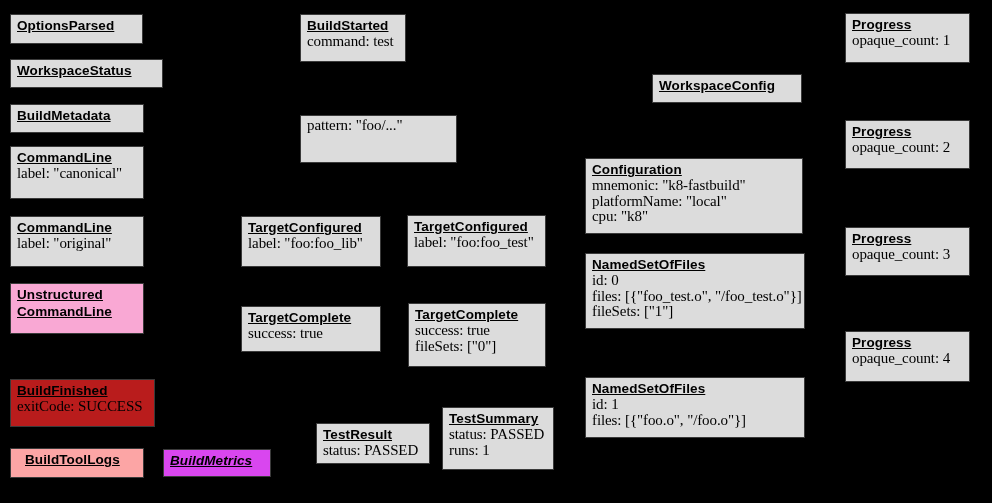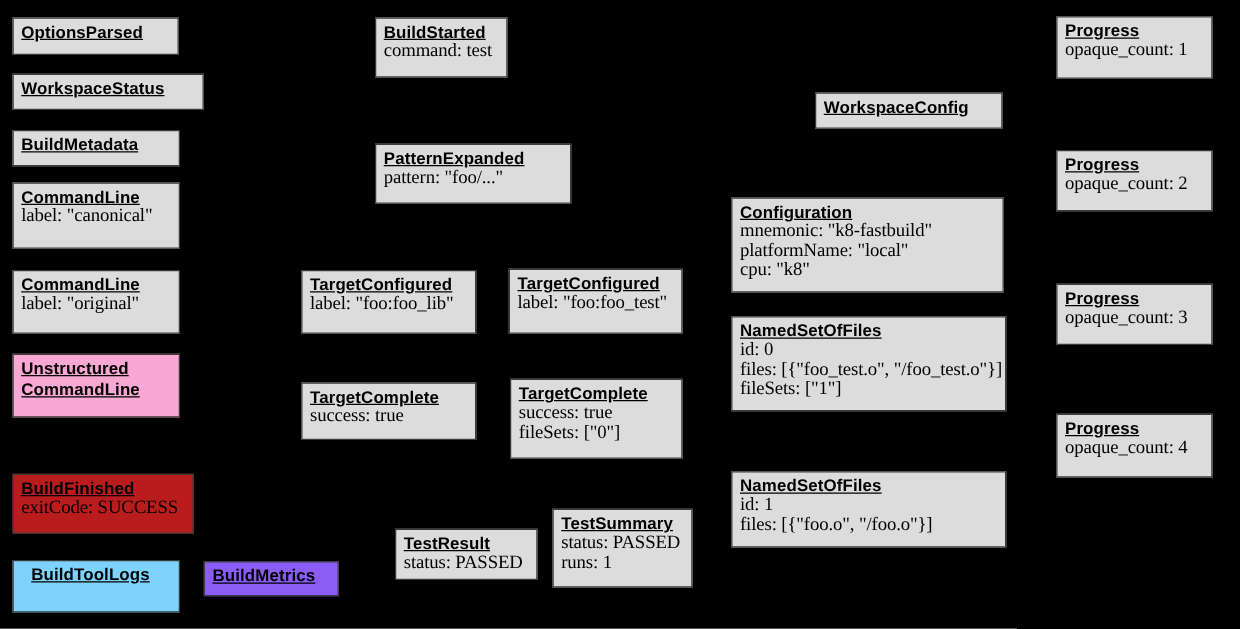--- a/index.html
+++ b/index.html
@@ -59,32 +59,31 @@
       <div class="node-line">label: "original"</div>
     </div>
     <div class="node" style="left: 10px; top: 283px; width: 134px; height: 51px; background: #f9a8d4; border-color: rgb(58, 58, 58); color: rgb(0, 0, 0);">
       <div class="node-title">Unstructured</div>
       <div class="node-title">CommandLine</div>
     </div>
     <div class="node" style="left: 10px; top: 352px; width: 145px; height: 48px; background: #b91c1c; border-color: rgb(58, 58, 58); color: rgb(0, 0, 0); margin-top: 27px;">
       <div class="node-title">BuildFinished</div>
       <div class="node-line">exitCode: SUCCESS</div>
     </div>
-    <div class="node" style="left: 10px; top: 448px; width: 134px; height: 42px; background: #7dd3fc; border-color: rgb(58, 58, 58); color: rgb(0, 0, 0); padding-left: 14px;">
+    <div class="node" style="left: 10px; top: 448px; width: 134px; height: 30px; background: #fca5a5; border-color: rgb(58, 58, 58); color: rgb(0, 0, 0); padding-left: 14px;">
       <div class="node-title">BuildToolLogs</div>
     </div>
-    <div class="node" style="left: 163px; top: 449px; width: 108px; height: 28px; background: #8b5cf6; border-color: rgb(58, 58, 58); color: rgb(0, 0, 0);">
+    <div class="node" style="left: 163px; top: 449px; width: 108px; height: 28px; background: #d946ef; border-color: rgb(58, 58, 58); color: rgb(0, 0, 0); font-style: italic;">
       <div class="node-title">BuildMetrics</div>
     </div>
     <div class="node" style="left: 300px; top: 14px; width: 106px; height: 48px; background: rgb(220, 220, 220); border-color: rgb(58, 58, 58); color: rgb(0, 0, 0);">
       <div class="node-title">BuildStarted</div>
       <div class="node-line">command: test</div>
     </div>
     <div class="node" style="left: 300px; top: 115px; width: 157px; height: 48px; background: rgb(220, 220, 220); border-color: rgb(58, 58, 58); color: rgb(0, 0, 0);">
-      <div class="node-title">PatternExpanded</div>
       <div class="node-line">pattern: "foo/..."</div>
     </div>
     <div class="node" style="left: 241px; top: 216px; width: 140px; height: 51px; background: rgb(220, 220, 220); border-color: rgb(58, 58, 58); color: rgb(0, 0, 0);">
       <div class="node-title">TargetConfigured</div>
       <div class="node-line">label: "foo:foo_lib"</div>
     </div>
     <div class="node" style="left: 407px; top: 215px; width: 139px; height: 52px; background: rgb(220, 220, 220); border-color: rgb(58, 58, 58); color: rgb(0, 0, 0);">
       <div class="node-title">TargetConfigured</div>
       <div class="node-line">label: "foo:foo_test"</div>
     </div>

